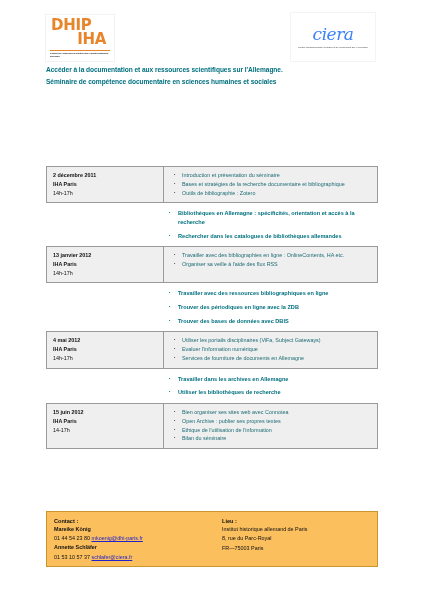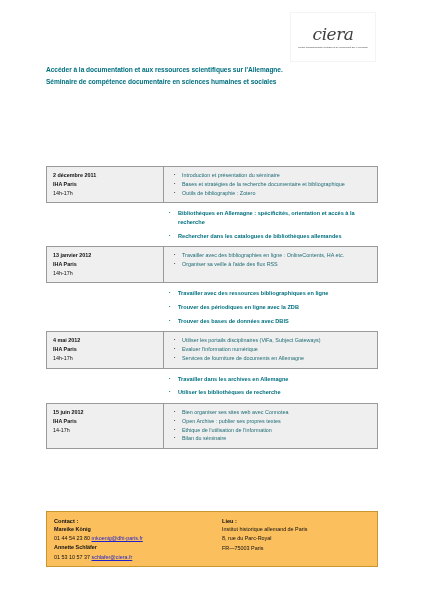--- a/index.html
+++ b/index.html
@@ -36,21 +36,21 @@
 
   .logo-ciera {
     position: absolute; left: 290px; top: 0px;
     width: 86px; height: 50px;
     background: #ffffff; border: 1px solid #f4f4f4;
     display: flex; flex-direction: column;
     align-items: center; justify-content: center;
   }
   .logo-ciera .word {
     font-family: "DejaVu Serif", serif;
-    font-style: italic; font-size: 17px; color: #404040;
+    font-style: italic; font-size: 17px; color: #3b82f6;
     line-height: 1; letter-spacing: -0.5px;
   }
   .logo-ciera .tag {
     margin-top: 3px; font-size: 2.5px; color: #444;
     letter-spacing: -0.05px; white-space: nowrap;
   }
 
   
   .doc-title {
     position: absolute; left: 46px; top: 64px; width: 340px;
@@ -110,20 +110,25 @@
   .footer .ln { font-size: 5.4px; color: #111; line-height: 1.7; }
   .footer .mail { color: #2222cc; text-decoration: underline; }
   .footer .addr { font-size: 5.4px; color: #111; line-height: 1.72; }
 </style>
 </head>
 <body>
 
 <div class="page">
 
   <div class="logo-bar">
+    <div class="logo-dhip">
+      <div class="l1">DHIP</div>
+      <div class="l2">IHA</div>
+      <div class="sub">Deutsches Historisches Institut Paris / Institut historique allemand</div>
+    </div>
     <div class="logo-ciera">
       <div class="word">ciera</div>
       <div class="tag">Centre interdisciplinaire d'études et de recherches sur l'Allemagne</div>
     </div>
   </div>
 
   <div class="doc-title">
     <div>Accéder à la documentation et aux ressources scientifiques sur l'Allemagne.</div>
     <div>Séminaire de compétence documentaire en sciences humaines et sociales</div>
   </div>

